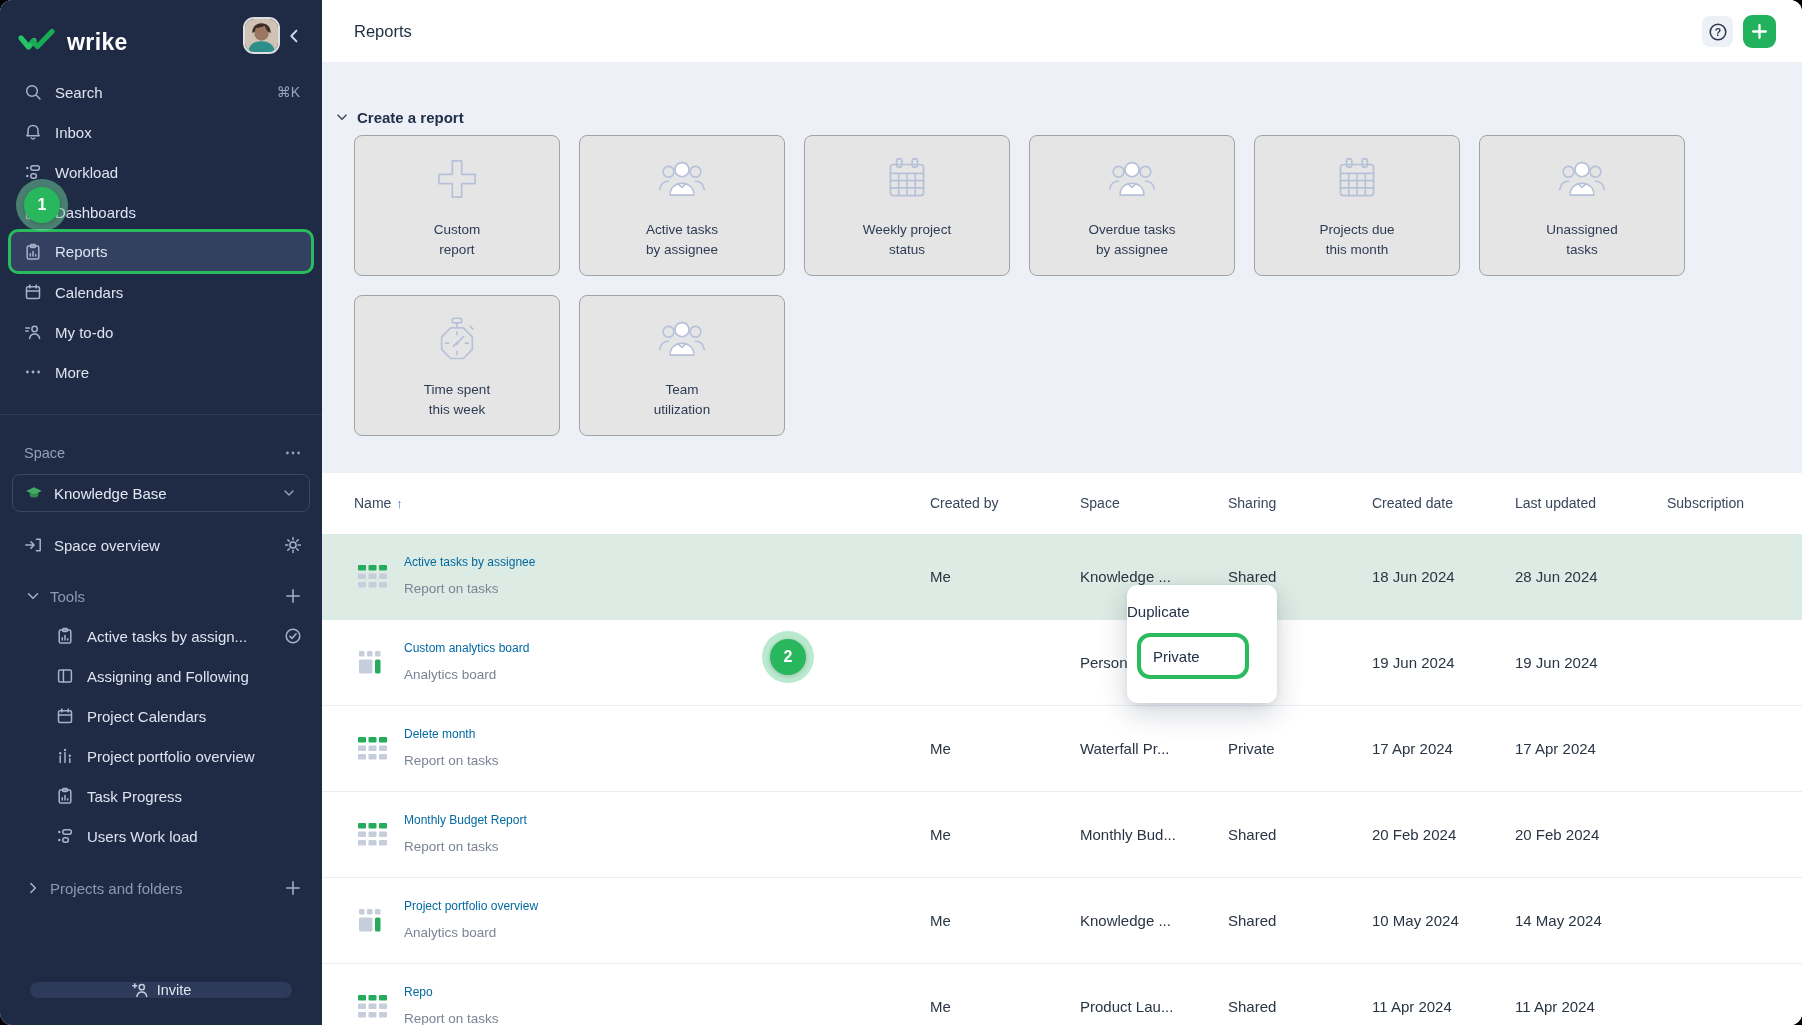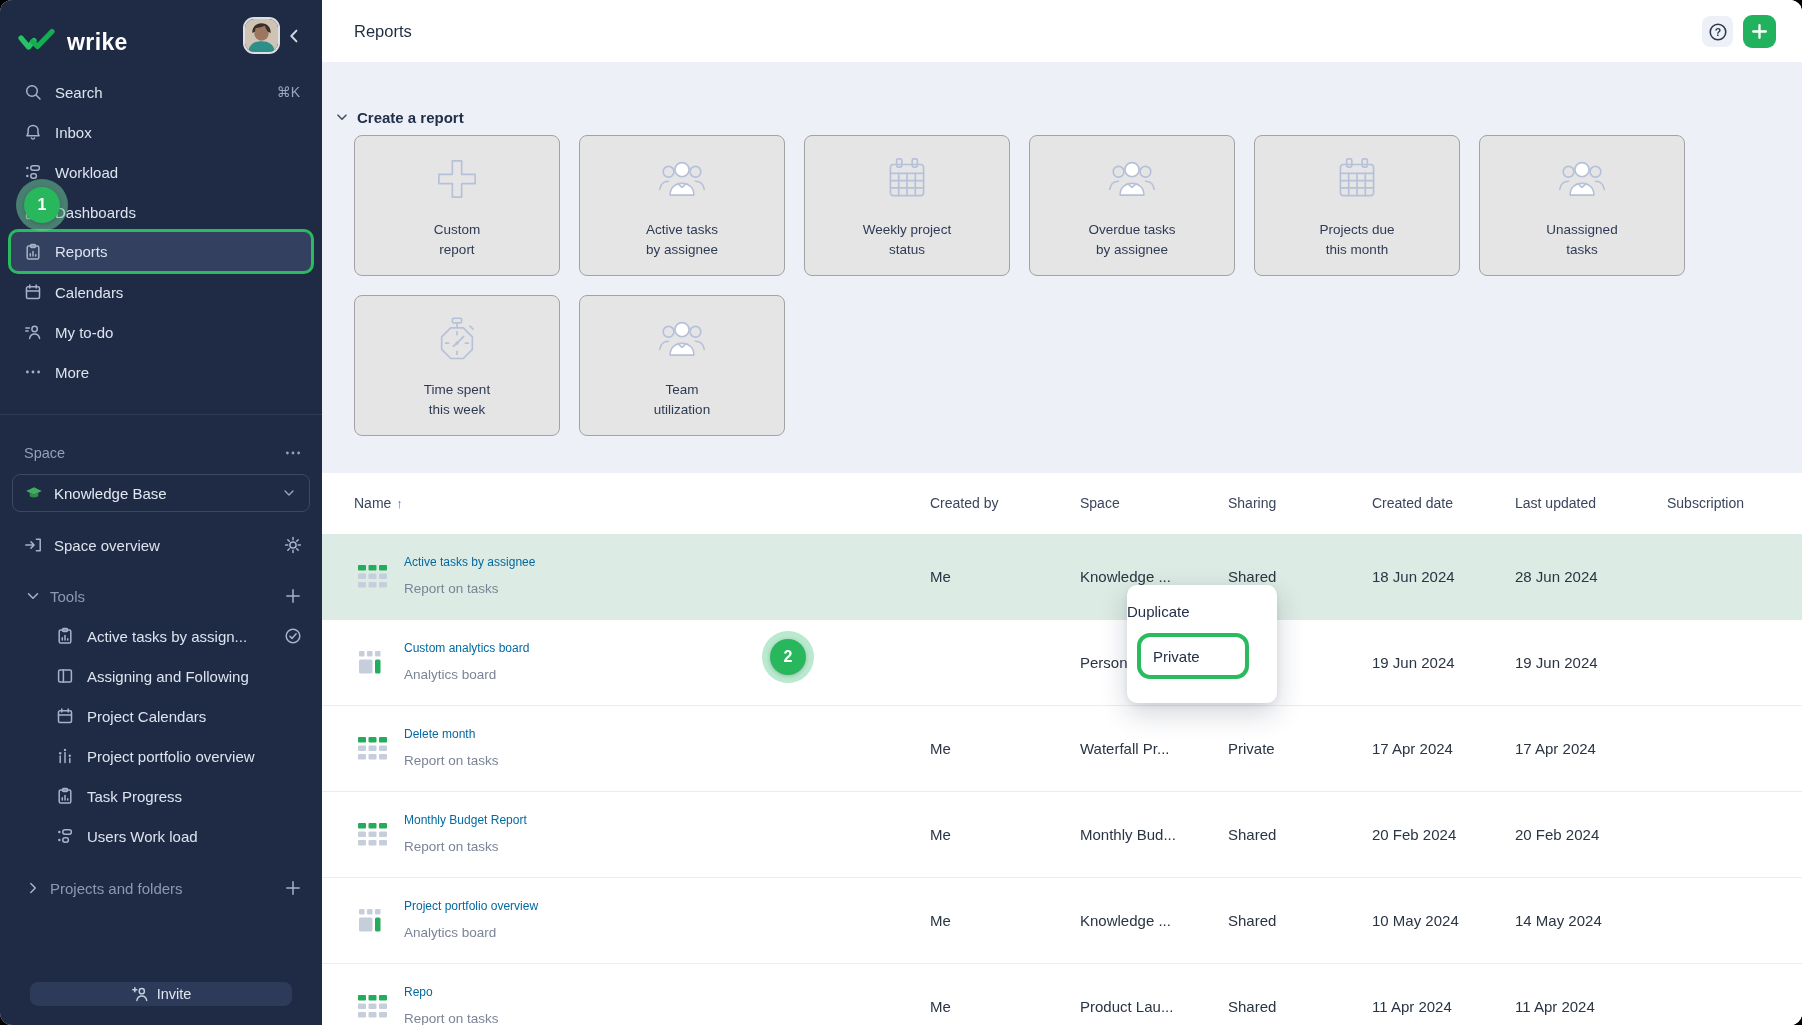--- a/index.html
+++ b/index.html
@@ -30,21 +30,21 @@
   .kb-select .chev{margin-left:auto;width:16px;height:16px;color:#9aa6bb;}
   .row-line{position:absolute;left:0;right:0;display:flex;align-items:center;color:#dde4ef;font-size:15px;
     padding:0 20px 0 24px;height:36px;box-sizing:border-box;gap:12px;}
   .row-line .ic{width:18px;height:18px;color:#a7b2c8;flex:none;}
   .row-line .right{margin-left:auto;width:18px;height:18px;color:#a7b2c8;}
   .muted{color:#8d99af;}
   .tools-list{position:absolute;left:0;right:0;top:616px;}
   .tool-item{height:40px;display:flex;align-items:center;padding:0 20px 0 56px;color:#dde4ef;font-size:15px;gap:13px;}
   .tool-item .ic{width:18px;height:18px;color:#a7b2c8;flex:none;}
   .tool-item .right{margin-left:auto;width:18px;height:18px;color:#a7b2c8;}
-  .invite-btn{position:absolute;left:30px;right:30px;top:982px;height:24px;background:#2d3a59;border-radius:8px;
+  .invite-btn{position:absolute;left:30px;right:30px;top:982px;height:16px;background:#2d3a59;border-radius:8px;
     display:flex;align-items:center;justify-content:center;gap:8px;color:#dfe6f0;font-size:14.5px;}
   .invite-btn .ic{width:18px;height:18px;color:#c3cddd;}
   
   .main{position:absolute;left:322px;top:0;right:0;bottom:0;background:#fff;}
   .topbar-title{position:absolute;left:32px;top:22px;font-size:16.5px;color:#1f2d42;font-weight:500;}
   .btn-help{position:absolute;left:1380px;top:16px;width:31px;height:31px;border-radius:8px;background:#edf0f6;
     display:flex;align-items:center;justify-content:center;color:#2b3950;}
   .btn-add{position:absolute;left:1421px;top:15px;width:33px;height:33px;border-radius:9px;background:#22b15c;
     display:flex;align-items:center;justify-content:center;color:#fff;}
   .create-bg{position:absolute;left:0;right:0;top:62px;height:411px;background:#edf0f7;}

